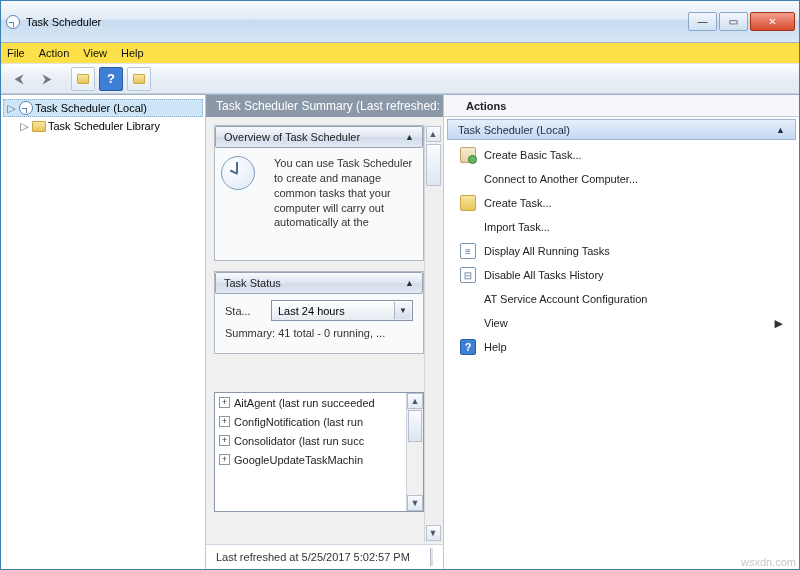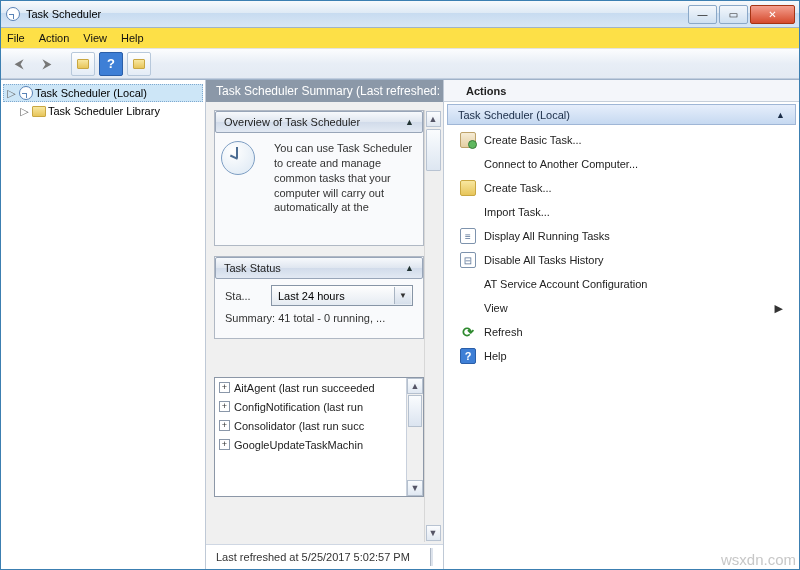--- a/index.html
+++ b/index.html
@@ -1,18 +1,18 @@
 <!DOCTYPE html>
 <html><head>
 <meta charset="utf-8">
 <style>
 * { box-sizing: border-box; font-family: "Segoe UI", Tahoma, sans-serif; font-size: 11px; }
 body { margin: 0; background: #fff; }
 .window { width: 800px; height: 570px; border: 1px solid #3c7fb1; display: flex; flex-direction: column; background: #fff; }
-.titlebar { height: 27px; background: linear-gradient(to bottom, #f8fafc 0%, #dfeaf5 45%, #c7dbf0 46%, #d8e6f5 100%); display: flex; align-items: center; padding: 0 4px; border-bottom: 1px solid #a0b4c8; }
+.titlebar { height: 42px; background: linear-gradient(to bottom, #f8fafc 0%, #dfeaf5 45%, #c7dbf0 46%, #d8e6f5 100%); display: flex; align-items: center; padding: 0 4px; border-bottom: 1px solid #a0b4c8; }
 .titlebar .ticon { width: 16px; height: 16px; margin-right: 5px; display:flex; align-items:center; justify-content:center; }
 .titlebar .title { flex: 1; color: #000; }
 .winbtns { display: flex; gap: 0; }
 .winbtn { width: 29px; height: 19px; border: 1px solid #8aa8c8; border-radius: 2px; margin-left: 2px; background: linear-gradient(to bottom,#f3f7fb,#cfe0f1); display:flex; align-items:center; justify-content:center; font-size: 10px; color:#222;}
 .winbtn.close { background: linear-gradient(to bottom,#f49f8f,#d54a2d); border-color:#a53414; color:#fff; width:45px;}
 .menubar { height: 21px; display: flex; align-items: center; padding: 0 6px; gap: 14px; background: #fde047; border-bottom: 1px solid #e3e3e3; }
 .menubar span { color:#111; }
 .toolbar { height: 30px; display: flex; align-items: center; padding: 2px 6px; gap: 4px; background: linear-gradient(to bottom,#fcfdfe,#e8eef6,#e3eaf3); border-bottom: 1px solid #c0cdde; }
 .tbtn { width: 24px; height: 24px; border: 1px solid #b7c8db; border-radius: 2px; background: linear-gradient(to bottom,#fefefe,#e4ecf6); display:flex; align-items:center; justify-content:center; font-size:13px; color:#445;}
 .tbtn.nav { border: none; background: transparent; color:#777;}
@@ -72,21 +72,21 @@
 .ico.task:after{content:'';position:absolute;right:-2px;bottom:-2px;width:7px;height:7px;border:1px solid #3a7b3a;border-radius:50%;background:#5fb85f;}
 .ico.disp{border:1px solid #7e93ad;background:#fff;}
 .ico.disp:before{content:'≡';color:#5a7497;font-size:10px;}
 .ico.hist{border:1px solid #7e93ad;background:#fff;}
 .ico.hist:before{content:'⊟';color:#5a7497;font-size:10px;}
 .ico.refresh{color:#2f8a2f;font-weight:bold;}
 .ico.refresh:before{content:'⟳';font-size:14px;}
 .ico.help{background:#3e7fd6;color:#fff;font-weight:bold;border:1px solid #2a5ea8;}
 .ico.help:before{content:'?';font-size:11px;}
 .actitem .arr{margin-left:auto;font-size:11px;color:#333;}
-.watermark{position:fixed;right:4px;bottom:2px;font-size:15px;color:#c7c7c7;}
+.watermark{position:fixed;right:4px;bottom:2px;font-size:11px;color:#c7c7c7;}
 </style>
 </head>
 <body>
 
 <div class="window">
 
   <div class="titlebar">
     <span class="ticon">
         <span class="clk"></span>
       </span>
@@ -241,24 +241,20 @@
         <div class="actitem">
           <span class="ico"></span>
           <span>AT Service Account Configuration</span>
         </div>
         <div class="actitem">
           <span class="ico"></span>
           <span>View</span>
           <span class="arr">▶</span>
         </div>
         <div class="actitem">
-          <span class="ico refresh"></span>
-          <span>Refresh</span>
-        </div>
-        <div class="actitem">
           <span class="ico help"></span>
           <span>Help</span>
         </div>
       </div>
     </div>
 
   </div>
 </div>
 
 <div class="watermark">wsxdn.com</div>

